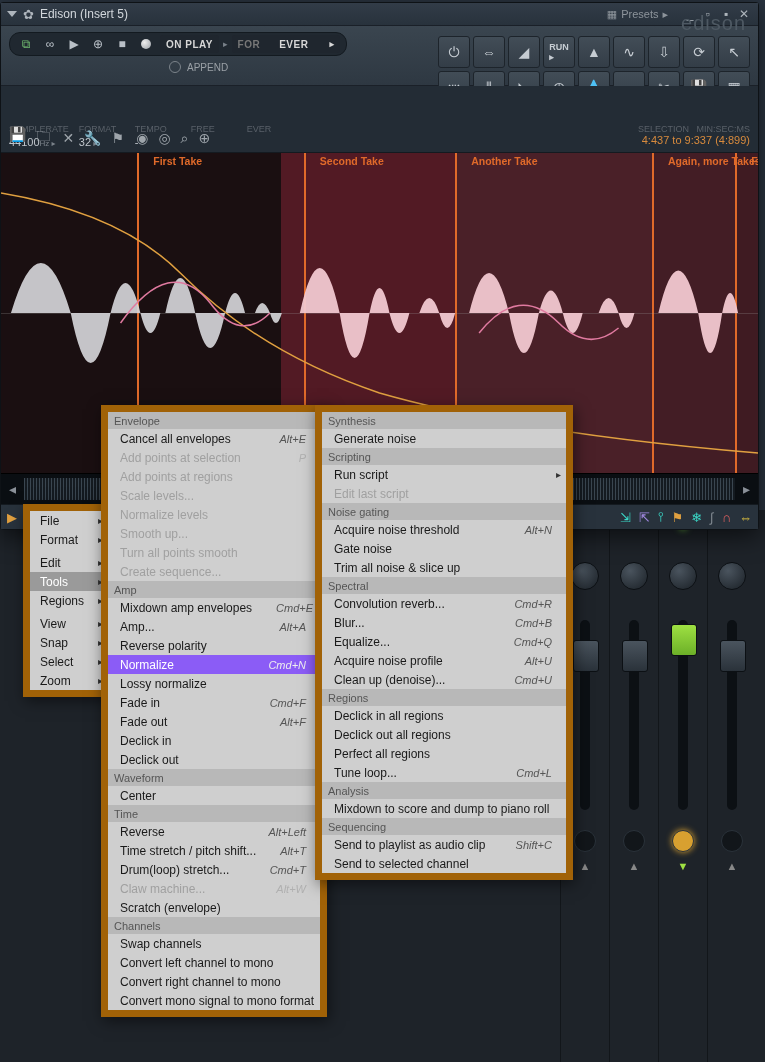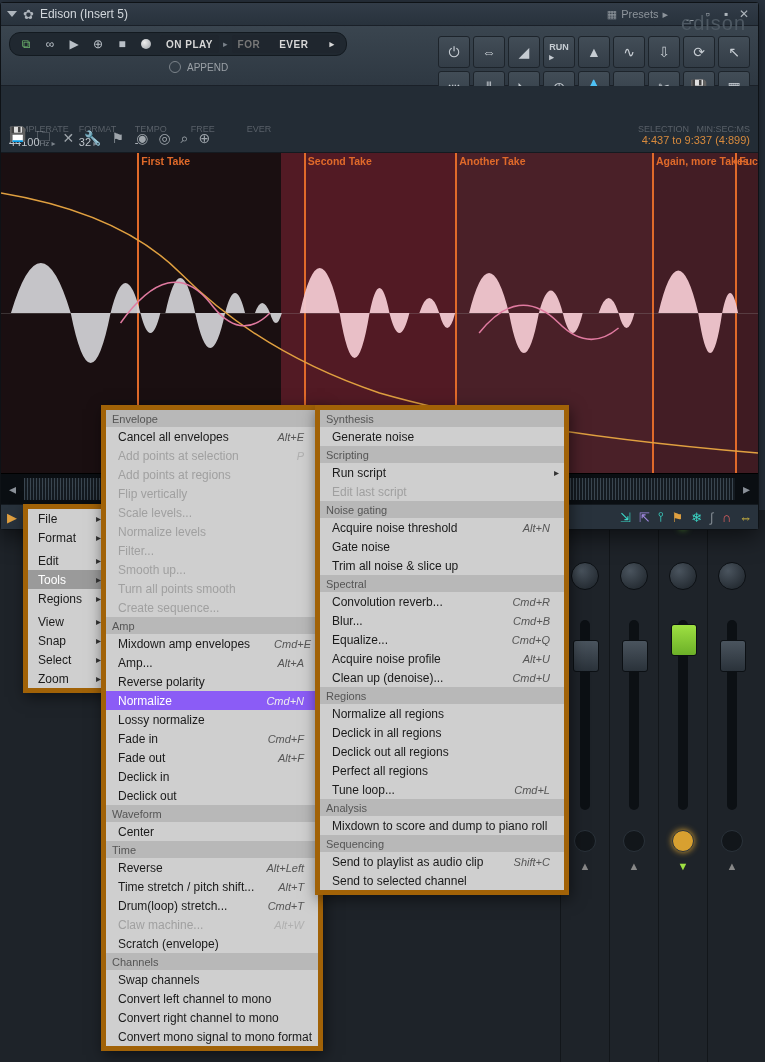--- a/index.html
+++ b/index.html
@@ -37,21 +37,21 @@
   .infobar .sel .v{color:#d78a3d;font-size:11px}
 
   
   .wave{position:relative;height:320px;background:#0c0608;overflow:hidden}
   .wave .region{position:absolute;top:0;bottom:0}
   .wave .r1{left:0;width:37%;background:#1a0f11}
   .wave .r2{left:37%;width:23%;background:#521a24}
   .wave .r3{left:60%;width:26%;background:#4a2028}
   .wave .r4{left:86%;width:11%;background:#431d25}
   .wave .rfuck{left:97%;width:3%;background:#3f1b22}
-  .wave .marker{position:absolute;top:0;font-size:10.5px;font-weight:600;color:#e06a2a;padding:2px 4px;white-space:nowrap}
+  .wave .marker{position:absolute;top:0;font-size:10.5px;font-weight:600;color:#e06a2a;padding:2px 16px;white-space:nowrap}
   .wave .mline{position:absolute;top:0;bottom:0;width:2px;background:#e06a2a}
   .wave svg.wf{position:absolute;inset:0;width:100%;height:100%}
   .wave .curve{stroke:#e0a040;stroke-width:1.5;fill:none}
   .wave .env{stroke:#e07aa0;stroke-width:1.5;fill:none}
   .wave .mid{position:absolute;left:0;right:0;top:50%;height:1px;background:rgba(160,160,160,.25)}
 
   .overview{height:30px;background:#0a0e12;border-top:1px solid #000;display:flex;align-items:center;padding:0 4px;gap:4px}
   .overview .arrow{color:#8a9098;font-size:14px;padding:0 4px}
   .overview .ov{flex:1;height:22px;background:#141a20;position:relative;overflow:hidden}
   .overview .ov::before{content:"";position:absolute;inset:0;background:repeating-linear-gradient(90deg,#3a4650,#3a4650 1px,transparent 1px,transparent 3px)}
@@ -72,21 +72,21 @@
   .chan .led.on{background:#7ad84a;box-shadow:0 0 6px #7ad84a}
   .chan .knob{width:26px;height:26px;border-radius:50%;background:radial-gradient(circle at 35% 30%,#4a545e,#1a2026);border:1px solid #0c1014;margin-top:28px}
   .chan .fader{width:10px;height:190px;background:#0c1014;border-radius:5px;margin:26px 0 8px;position:relative}
   .chan .cap{position:absolute;left:-7px;width:24px;height:30px;border-radius:3px;background:linear-gradient(#4a545e,#2a323a);border:1px solid #0c1014}
   .chan.active .cap{background:linear-gradient(#9ee042,#6cb028)}
   .chan .cir{width:20px;height:20px;border-radius:50%;background:#12161a;border:1px solid #2a323a;margin-top:8px}
   .chan .cir.sel{background:#d8a030;box-shadow:0 0 6px #d8a030}
   .chan .arr{color:#888;font-size:11px;margin-top:4px}
 
   
-  .ctxmenu{position:absolute;background:#cfcfcf;color:#1a1a1a;font-size:12px;border:5px solid #a16207;box-shadow:2px 4px 14px rgba(0,0,0,.5)}
+  .ctxmenu{position:absolute;background:#cfcfcf;color:#1a1a1a;font-size:12px;border:7px solid #a16207;box-shadow:2px 4px 14px rgba(0,0,0,.5)}
   .ctxmenu .item{display:flex;align-items:center;height:19px;padding:0 14px 0 12px;white-space:nowrap;gap:24px}
   .ctxmenu .item .lbl{flex:1}
   .ctxmenu .item .sc{color:#555;font-style:italic;font-size:11px}
   .ctxmenu .item .arw{position:absolute;right:5px;font-size:10px;color:#333}
   .ctxmenu .item.disabled{color:#a0a0a0}
   .ctxmenu .item.disabled .sc{color:#b0b0b0}
   .ctxmenu .item.hover{background:#8b5cf6;color:#fff}
   .ctxmenu .item.hover .sc{color:#eee}
   .ctxmenu .hdr{height:17px;background:#b8b8b8;color:#555;font-size:11px;display:flex;align-items:center;padding:0 6px}
   .root-menu{left:23px;top:504px;width:78px}
@@ -351,30 +351,24 @@
       <span class="sc">Alt+E</span>
     </div>
   <div class="item disabled">
       <span class="lbl">Add points at selection</span>
       <span class="sc">P</span>
     </div>
   <div class="item disabled">
       <span class="lbl">Add points at regions</span>
     </div>
   <div class="item disabled">
-      <span class="lbl">Flip vertically</span>
-    </div>
-  <div class="item disabled">
       <span class="lbl">Scale levels...</span>
     </div>
   <div class="item disabled">
       <span class="lbl">Normalize levels</span>
-    </div>
-  <div class="item disabled">
-      <span class="lbl">Filter...</span>
     </div>
   <div class="item disabled">
       <span class="lbl">Smooth up...</span>
     </div>
   <div class="item disabled">
       <span class="lbl">Turn all points smooth</span>
     </div>
   <div class="item disabled">
       <span class="lbl">Create sequence...</span>
     </div>
@@ -490,23 +484,20 @@
   <div class="item">
       <span class="lbl">Acquire noise profile</span>
       <span class="sc">Alt+U</span>
     </div>
   <div class="item">
       <span class="lbl">Clean up (denoise)...</span>
       <span class="sc">Cmd+U</span>
     </div>
   <div class="hdr">Regions</div>
   <div class="item">
-      <span class="lbl">Normalize all regions</span>
-    </div>
-  <div class="item">
       <span class="lbl">Declick in all regions</span>
     </div>
   <div class="item">
       <span class="lbl">Declick out all regions</span>
     </div>
   <div class="item">
       <span class="lbl">Perfect all regions</span>
     </div>
   <div class="item">
       <span class="lbl">Tune loop...</span>

